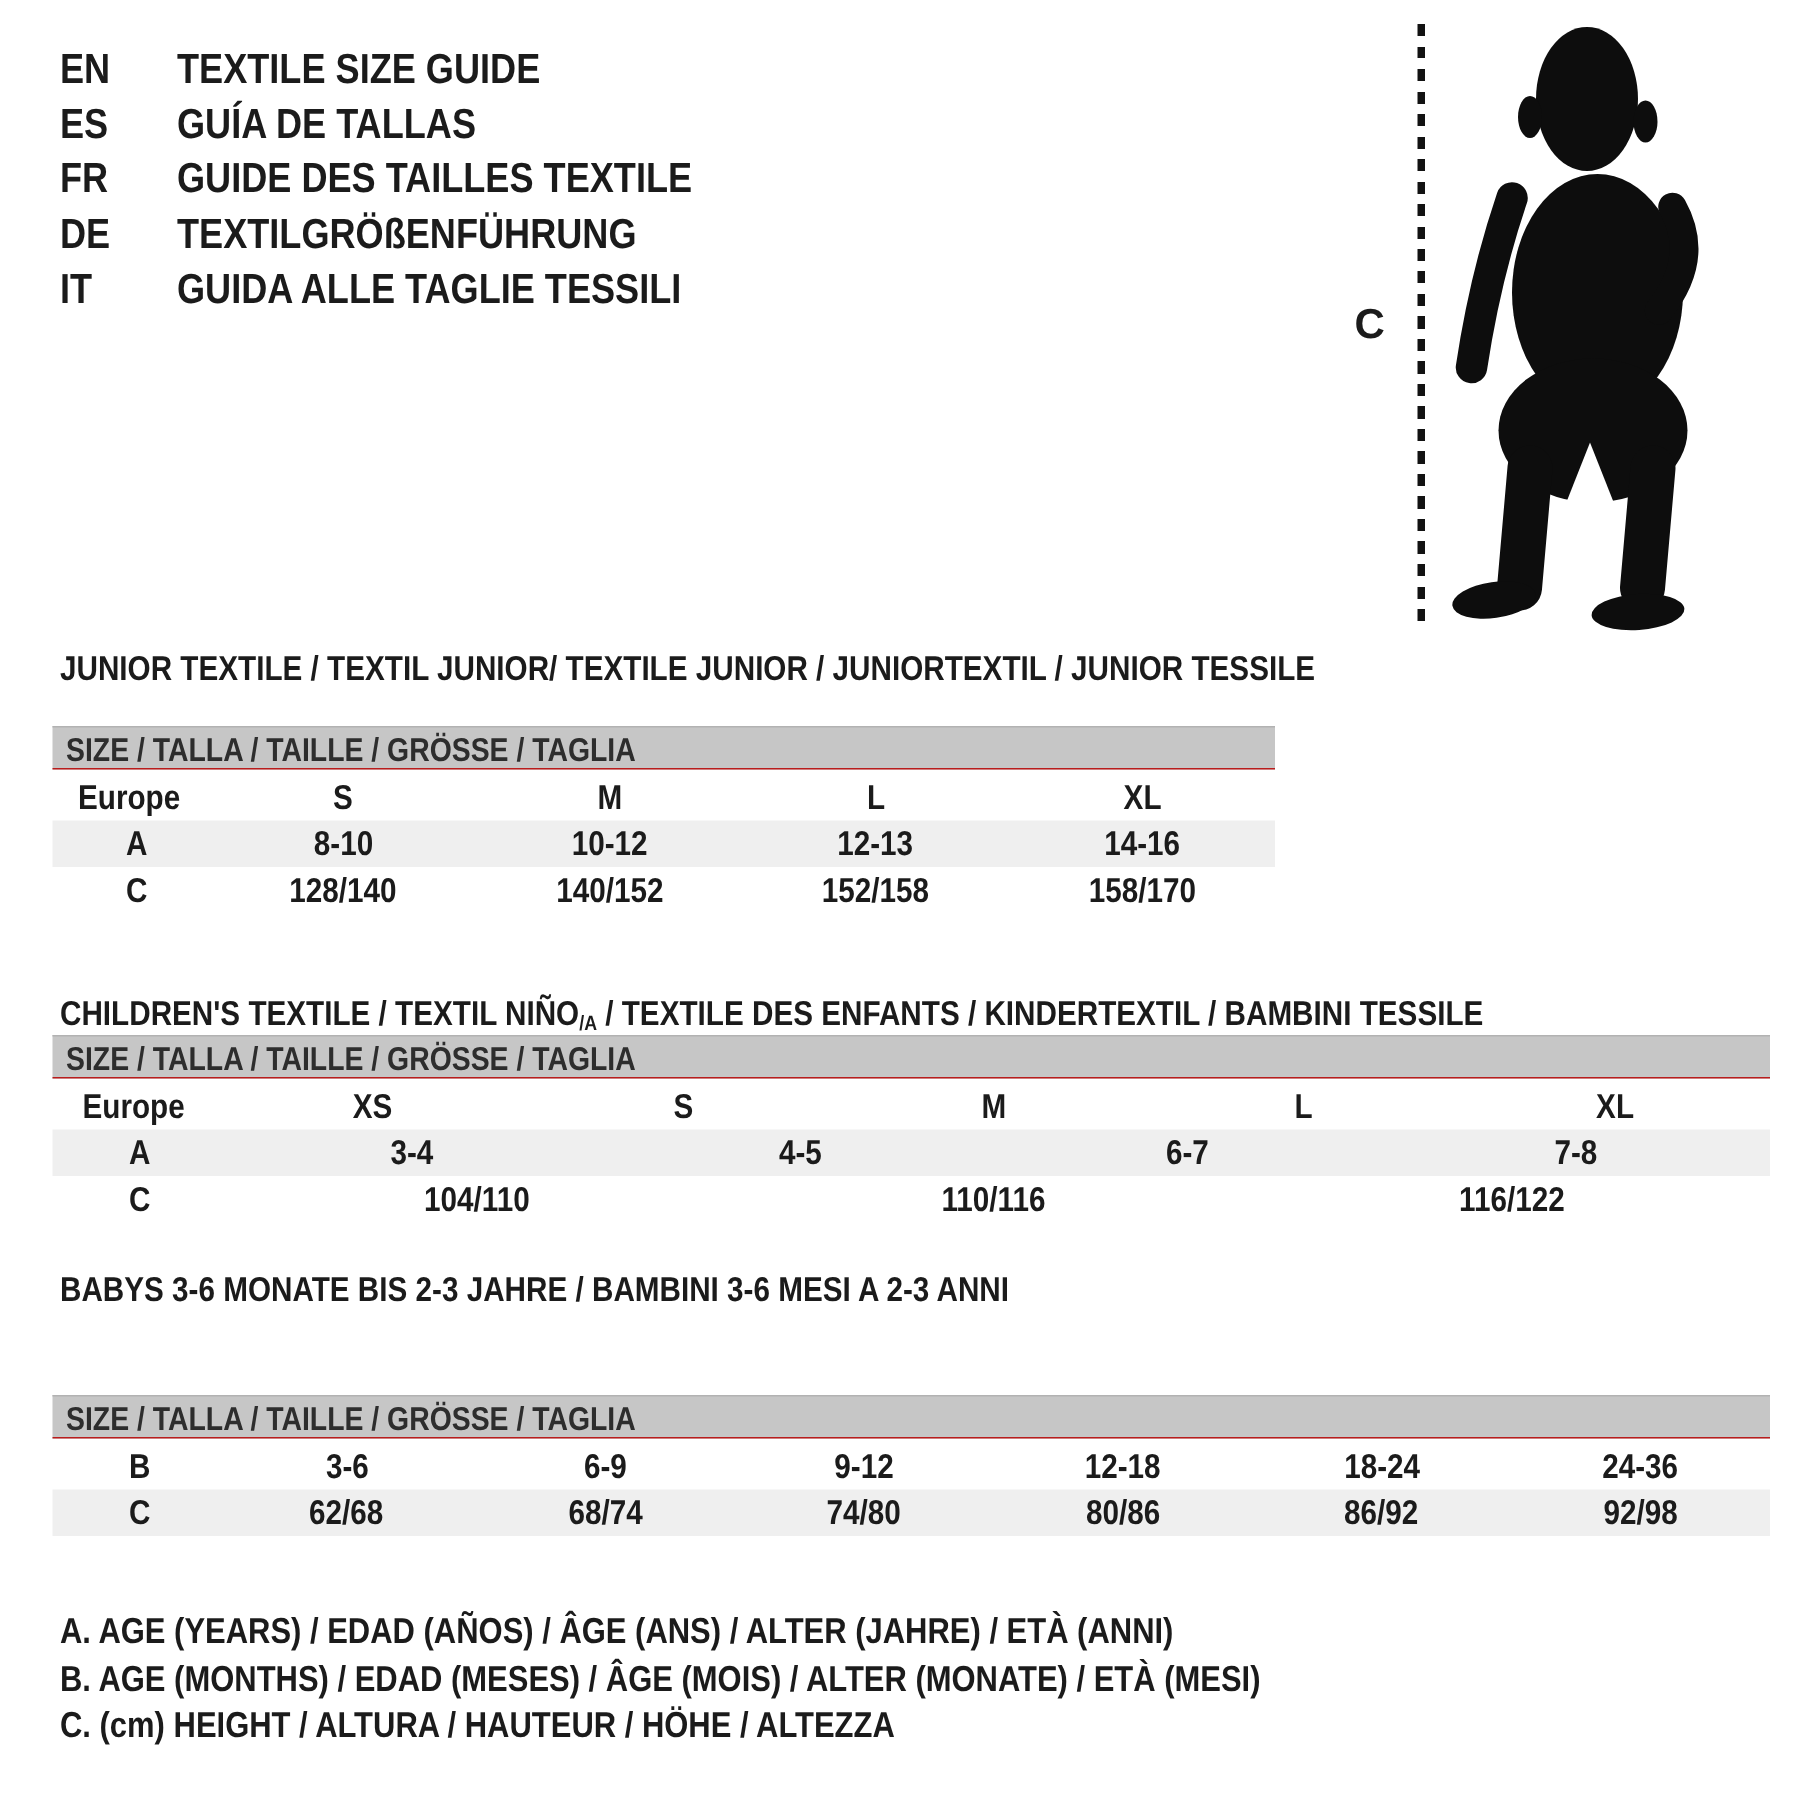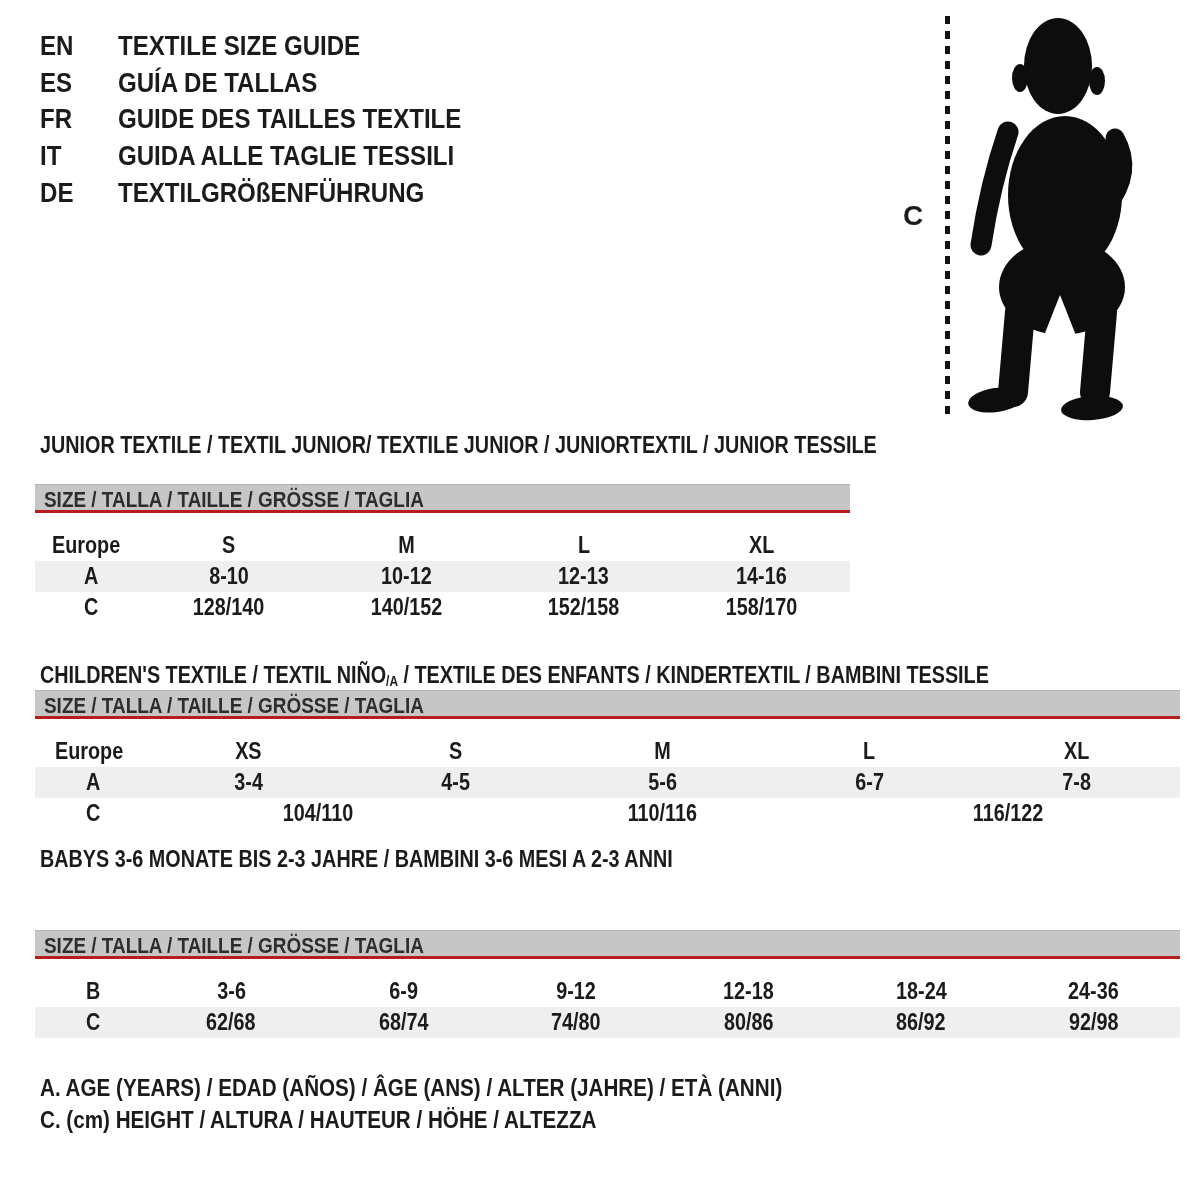--- a/index.html
+++ b/index.html
@@ -30,22 +30,22 @@
 
   
   .heading { font-size:23px; line-height:26px; }
   .heading2 { font-size:23px; line-height:32px; }
   .sub { font-size:0.6em; vertical-align:-0.25em; }
 
   
   .stable { position:absolute; }
   .size-bar {
     height:29px; line-height:29px; background:#c6c6c6;
-    border-top:1px solid #b2b2b2; border-bottom:3px solid #b91c1c;
-    padding-left:9px; font-size:22px; color:#2d2d2d; margin-bottom:17px;
+    border-top:1px solid #b2b2b2; border-bottom:1px solid #b91c1c;
+    padding-left:9px; font-size:22px; color:#2d2d2d; margin-bottom:3px;
   }
   .trow { display:flex; height:31px; line-height:31px; font-size:23px; }
   .trow.gray { background:#efefef; }
   .trow .lbl { padding-left:9px; text-align:center; }
   .narrow .lbl { width:105px; }
   .wide   .lbl { width:110px; }
   .trow .cell { flex:1; text-align:center; }
 
   
   .legend-line { font-size:24px; line-height:31.5px; }
@@ -62,26 +62,26 @@
     </div>
     <div class="lang-row">
       <span class="lang-code"><span class="cx cx-l">ES</span></span>
       <span class="cx cx-l">GUÍA DE TALLAS</span>
     </div>
     <div class="lang-row">
       <span class="lang-code"><span class="cx cx-l">FR</span></span>
       <span class="cx cx-l">GUIDE DES TAILLES TEXTILE</span>
     </div>
     <div class="lang-row">
+      <span class="lang-code"><span class="cx cx-l">DE</span></span>
+      <span class="cx cx-l">TEXTILGRÖßENFÜHRUNG</span>
+    </div>
+    <div class="lang-row">
       <span class="lang-code"><span class="cx cx-l">IT</span></span>
       <span class="cx cx-l">GUIDA ALLE TAGLIE TESSILI</span>
-    </div>
-    <div class="lang-row">
-      <span class="lang-code"><span class="cx cx-l">DE</span></span>
-      <span class="cx cx-l">TEXTILGRÖßENFÜHRUNG</span>
     </div>
   </div>
 
   <div class="abs dash-line"></div>
   <div class="abs c-label">C</div>
   <svg class="abs silhouette" width="200" height="430" viewBox="0 0 200 430" xmlns="http://www.w3.org/2000/svg">
     <g fill="#0d0d0d" stroke="none">
 
       <ellipse cx="108" cy="66" rx="34" ry="48"></ellipse>
       <ellipse cx="70" cy="78" rx="8" ry="14"></ellipse>
@@ -149,21 +149,20 @@
       <div class="cell"><span class="cx cx-c">XS</span></div>
       <div class="cell"><span class="cx cx-c">S</span></div>
       <div class="cell"><span class="cx cx-c">M</span></div>
       <div class="cell"><span class="cx cx-c">L</span></div>
       <div class="cell"><span class="cx cx-c">XL</span></div>
     </div>
     <div class="trow gray">
       <div class="lbl"><span class="cx cx-l">A</span></div>
       <div class="cell"><span class="cx cx-c">3-4</span></div>
       <div class="cell"><span class="cx cx-c">4-5</span></div>
-      <div class="cell"><span class="cx cx-c">5-6</span></div>
       <div class="cell"><span class="cx cx-c">6-7</span></div>
       <div class="cell"><span class="cx cx-c">7-8</span></div>
     </div>
     <div class="trow">
       <div class="lbl"><span class="cx cx-l">C</span></div>
       <div class="cell"><span class="cx cx-c">104/110</span></div>
       <div class="cell"><span class="cx cx-c">110/116</span></div>
       <div class="cell"><span class="cx cx-c">116/122</span></div>
     </div>
   </div>
@@ -190,16 +189,17 @@
       <div class="cell"><span class="cx cx-c">68/74</span></div>
       <div class="cell"><span class="cx cx-c">74/80</span></div>
       <div class="cell"><span class="cx cx-c">80/86</span></div>
       <div class="cell"><span class="cx cx-c">86/92</span></div>
       <div class="cell"><span class="cx cx-c">92/98</span></div>
     </div>
   </div>
 
   <div class="abs" style="left:40px; top:1072px;">
     <div class="legend-line"><span class="cx cx-l">A. AGE (YEARS) / EDAD (AÑOS) / ÂGE (ANS) / ALTER (JAHRE) / ETÀ (ANNI)</span></div>
+    <div class="legend-line"><span class="cx cx-l">B. AGE (MONTHS) / EDAD (MESES) / ÂGE (MOIS) / ALTER (MONATE) / ETÀ (MESI)</span></div>
     <div class="legend-line"><span class="cx cx-l">C. (cm) HEIGHT / ALTURA / HAUTEUR / HÖHE / ALTEZZA</span></div>
   </div>
 
 </div>
 
 </body></html>

